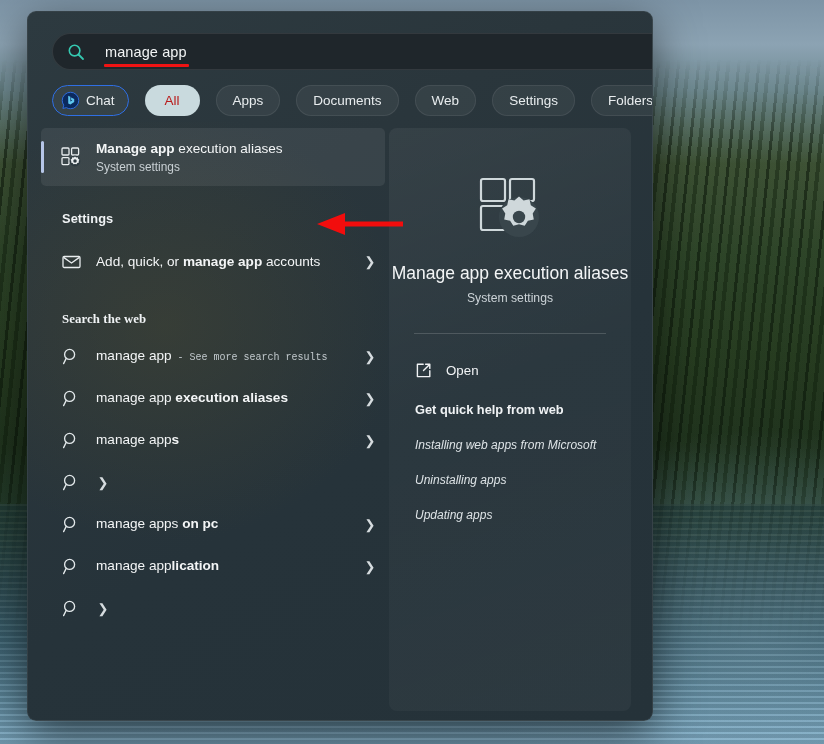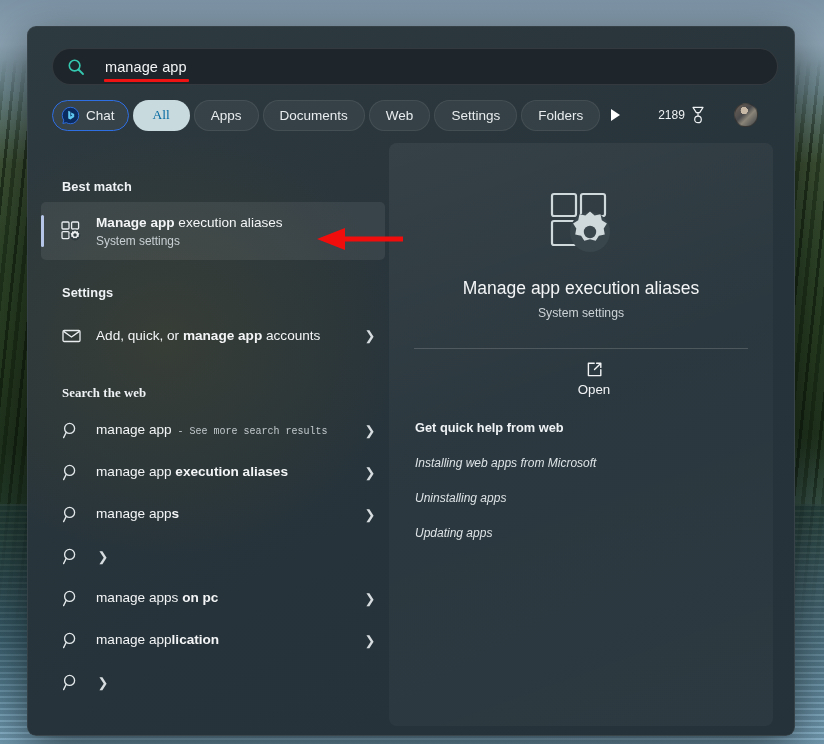--- a/index.html
+++ b/index.html
@@ -44,22 +44,22 @@
     background:
       repeating-linear-gradient(to bottom,
         rgba(255,255,255,.045) 0px, rgba(255,255,255,.045) 2px,
         rgba(20,45,55,.20) 2px, rgba(20,45,55,.20) 6px),
       linear-gradient(to bottom, rgba(35,60,55,.6), rgba(120,165,190,.25));
   }
 
   
   #search-panel {
     position: absolute;
-    left: 27px; top: 26px;
-    width: 768px; height: 710px;
+    left: 27px; top: 11px;
+    width: 626px; height: 710px;
     background: linear-gradient(150deg, #2d3a40 0%, #2a363c 30%, #26333a 60%, #253239 100%);
     border-radius: 9px;
     border: 1px solid rgba(255,255,255,.07);
     box-shadow: 0 14px 46px rgba(0,0,0,.55);
     overflow: hidden;
   }
   
   #panel-tint {
     position: absolute; left: 0; top: 110px; width: 360px; bottom: 0;
     background: radial-gradient(ellipse 330px 300px at 38% 34%, rgba(84,78,44,.32), rgba(84,78,44,0) 72%);
@@ -82,41 +82,40 @@
   }
   #query-underline {
     position: absolute; left: -1px; right: -2px; bottom: -6px;
     height: 2.5px; background: #f01313; border-radius: 1px;
   }
 
   
   #filters {
     position: absolute; left: 24px; top: 68px;
     width: 726px; height: 40px;
-    display: flex; align-items: center; gap: 4px;
+    display: flex; align-items: center; gap: 16px;
     overflow: hidden;
   }
   .pill {
     height: 31px; padding: 0 16px;
     border-radius: 16px;
     display: flex; align-items: center; gap: 6px;
     font-size: 13.5px; color: #e8ecee;
     background: rgba(255,255,255,.055);
     border: 1px solid rgba(255,255,255,.075);
     white-space: nowrap; flex: none; cursor: default;
   }
   .pill.chat {
     background: rgba(255,255,255,.05);
     border: 1.6px solid #2f6fe4;
     padding: 0 13px 0 8px;
   }
   .pill.active {
-    background: #c9dade; color: #0369a1; border-color: transparent;
+    background: #c9dade; color: #b91c1c; border-color: transparent;
     padding: 0 19px;
-    font-family: Liberation Serif, serif;
   }
   #bing-pill-icon { width: 19px; height: 19px; flex: none; }
   #play-caret {
     flex: none; margin-left: 7px; margin-right: 4px;
     width: 0; height: 0;
     border-left: 9px solid #ffffff;
     border-top: 6px solid transparent;
     border-bottom: 6px solid transparent;
   }
   #rewards {
@@ -182,21 +181,21 @@
     margin-top: 22px; text-align: center;
     font-size: 17.5px; color: #f3f5f6; font-weight: normal;
   }
   #preview-subtitle {
     margin-top: 7px; text-align: center; font-size: 12.2px; color: #ccd3d7;
   }
   #preview-divider {
     margin: 28px 25px 0; height: 1px; background: rgba(255,255,255,.16);
   }
   #open-row {
-    margin: 12px 0 0 26px; display: flex; align-items: center; gap: 4px; cursor: default; flex-direction: column;
+    margin: 28px 0 0 26px; display: flex; align-items: center; gap: 14px; cursor: default;
   }
   #open-icon { width: 17px; height: 17px; flex: none; }
   #open-label { font-size: 13.3px; color: #f1f3f5; }
   #help-head {
     margin: 23px 0 0 26px; font-size: 12.8px; font-weight: bold; color: #f0f3f5;
   }
   .help-link {
     margin: 21px 0 0 26px; font-size: 12px; color: #dde3e6; cursor: default; font-style: italic;
   }
 
@@ -259,21 +258,20 @@
         <line x1="8" y1="6.6" x2="8" y2="10.2" stroke="#eef1f3" stroke-width="1.2"></line>
         <circle cx="8" cy="13.4" r="3.3" fill="none" stroke="#eef1f3" stroke-width="1.2"></circle>
       </svg>
     </div>
     <div id="avatar"></div>
 
   </div>
 
   <div id="results">
 
-    <div class="section-head" id="best-match-head">Best match</div>
 
     <div class="row selected">
       <div class="ico">
         <svg width="22" height="22" viewBox="0 0 22 22">
           <rect x="2" y="2" width="7" height="7" rx="1" fill="none" stroke="#e9edef" stroke-width="1.3"></rect>
           <rect x="11.6" y="2" width="7" height="7" rx="1" fill="none" stroke="#e9edef" stroke-width="1.3"></rect>
           <rect x="2" y="11.6" width="7" height="7" rx="1" fill="none" stroke="#e9edef" stroke-width="1.3"></rect>
           <circle cx="15" cy="15" r="5.4" fill="#2d3a40"></circle>
           <path d="M15 10.6l1.25 1.0 1.55-.3.35 1.55 1.35.85-.85 1.35.3 1.55-1.55.35-.85 1.35-1.55-.4-1.55.4-.85-1.35-1.55-.35.3-1.55-.85-1.35 1.35-.85.35-1.55 1.55.3z" fill="#e9edef"></path>
           <circle cx="15" cy="15" r="1.75" fill="#2d3a40"></circle>

